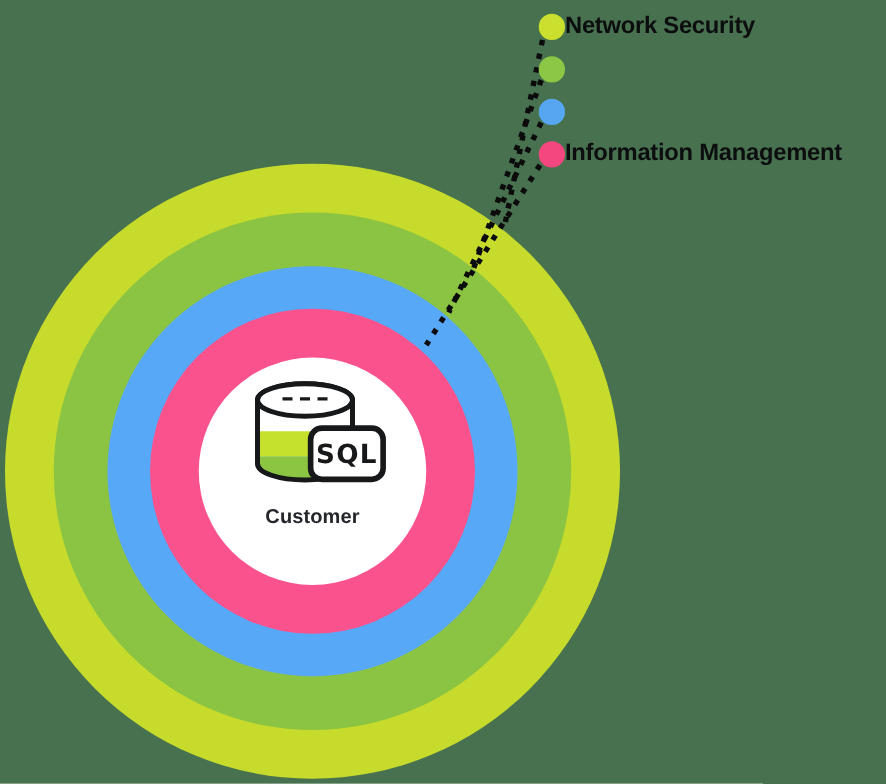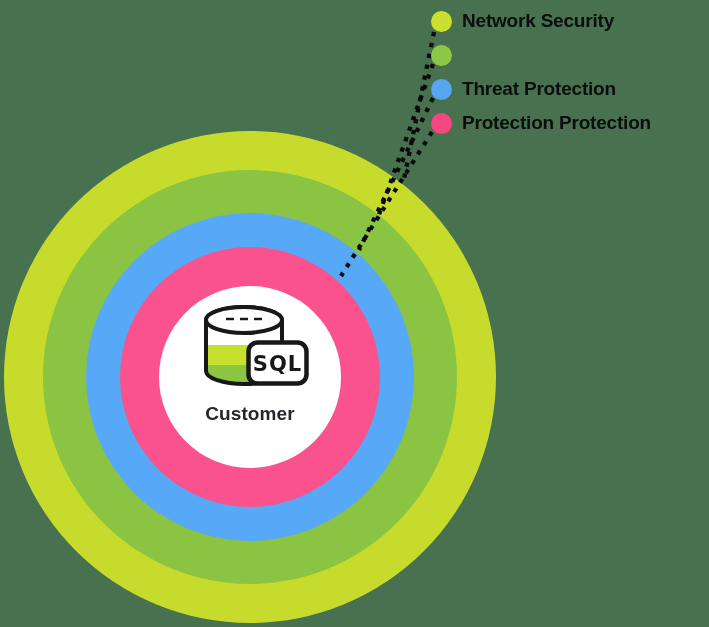--- a/index.html
+++ b/index.html
@@ -10,38 +10,38 @@
   }
   .stage {
     position: relative;
     width: 709px; height: 627px;
     overflow: hidden;
   }
   .stage > svg { position: absolute; left: 0; top: 0; }
   .legend { position: absolute; left: 0; top: 0; width: 709px; height: 145px; }
   .legend-row {
     position: absolute; left: 431px;
-    display: flex; align-items: center; gap: 10px; height: 22px;
+    display: flex; align-items: center; height: 22px;
   }
   .legend-row.r1 { top: 10px; }
   .legend-row.r2 { top: 44px; }
   .legend-row.r3 { top: 78px; }
   .legend-row.r4 { top: 112px; }
   .dot {
     width: 21px; height: 21px; border-radius: 50%;
     flex: 0 0 auto;
   }
   .legend-label {
     font-weight: 700; font-size: 19px; color: #0c0d0e;
     letter-spacing: -0.2px; white-space: nowrap;
   }
   .center-label {
     position: absolute; left: 150px; top: 401px; width: 200px;
     text-align: center;
-    font-weight: 700; font-size: 19px; line-height: 25px;
+    font-weight: 700; font-size: 16px; line-height: 25px;
     color: #25272c; letter-spacing: 0.1px;
   }
   .sql-badge-text {
     font-family: "DejaVu Sans", sans-serif;
     font-weight: bold; font-size: 21px; letter-spacing: 1px;
     fill: #17181a;
   }
 </style>
 </head>
 <body>
@@ -91,24 +91,23 @@
   <div class="legend">
     <div class="legend-row r1">
       <span class="dot" style="background: rgb(202, 223, 46);"></span>
       <span class="legend-label">Network Security</span>
     </div>
     <div class="legend-row r2">
       <span class="dot" style="background: rgb(141, 199, 70);"></span>
     </div>
     <div class="legend-row r3">
       <span class="dot" style="background: rgb(86, 166, 242);"></span>
-      <span class="legend-label">Threat Protection</span>
     </div>
     <div class="legend-row r4">
       <span class="dot" style="background: rgb(244, 71, 127);"></span>
-      <span class="legend-label">Protection Protection</span>
+      <span class="legend-label">Information Management</span>
     </div>
   </div>
 
   <div class="center-label">
     <div>Customer</div>
   </div>
 </div>
 
 </body></html>

